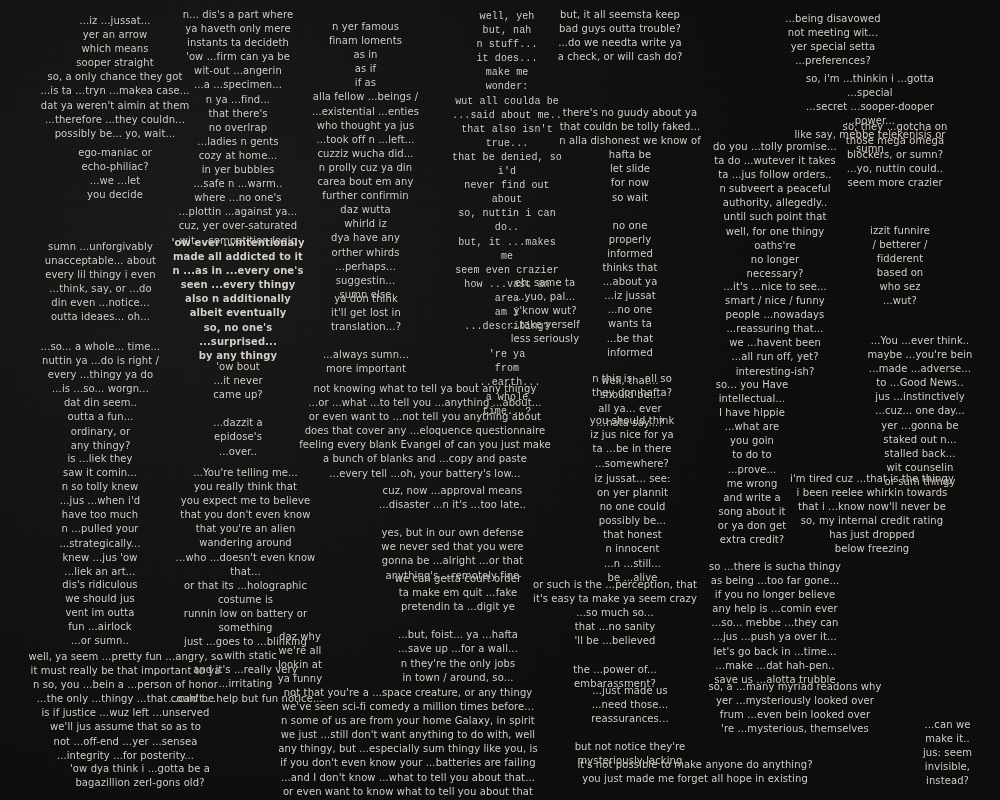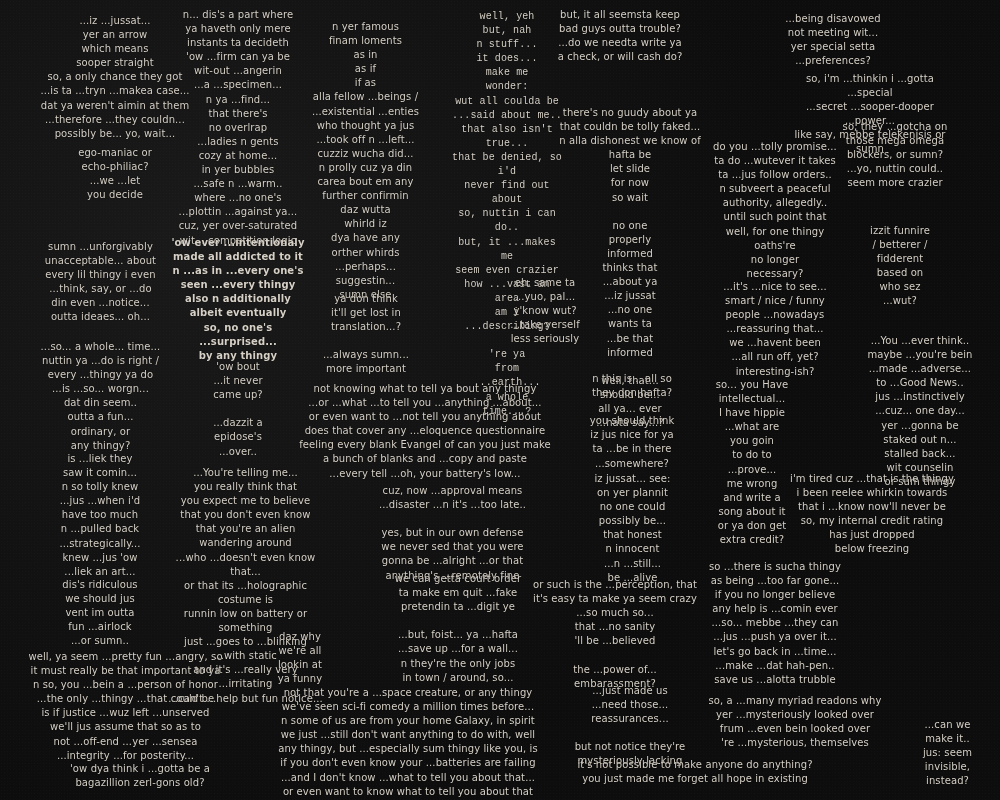--- a/index.html
+++ b/index.html
@@ -75,21 +75,21 @@
 ...is ...so... worgn...
 dat din seem..
 outta a fun...
 ordinary, or
 any thingy?</div>
       <div class="blk c" style="left: 10px; top: 452px; width: 180px;">is ...liek they
 saw it comin...
 n so tolly knew
 ...jus ...when i'd
 have too much
-n ...pulled back
+n ...pulled your
 ...strategically...
 knew ...jus 'ow
 ...liek an art...</div>
       <div class="blk c" style="left: 10px; top: 578px; width: 180px;">dis's ridiculous
 we should jus
 vent im outta
 fun ...airlock
 ...or sumn..</div>
       <div class="blk c" style="left: 18px; top: 650px; width: 215px;">well, ya seem ...pretty fun ...angry, so
 it must really be that important to ya
@@ -322,21 +322,21 @@
 extra credit?</div>
       <div class="blk c" style="left: 700px; top: 560px; width: 150px;">so ...there is sucha thingy
 as being ...too far gone...
 if you no longer believe
 any help is ...comin ever
 ...so... mebbe ...they can
 ...jus ...push ya over it...
 let's go back in ...time...
 ...make ...dat hah-pen..
 save us ...alotta trubble</div>
-      <div class="blk c" style="left: 700px; top: 680px; width: 190px; margin-top: 14px;">so, a ...many myriad readons why
+      <div class="blk c" style="left: 700px; top: 680px; width: 190px;">so, a ...many myriad readons why
 yer ...mysteriously looked over
 frum ...even bein looked over
 're ...mysterious, themselves</div>
       <div class="blk c" style="left: 768px; top: 12px; width: 130px;">...being disavowed
 not meeting wit...
 yer special setta
 ...preferences?</div>
       <div class="blk c" style="left: 790px; top: 72px; width: 160px;">so, i'm ...thinkin i ...gotta ...special
 ...secret ...sooper-dooper ...power...
 like say, mebbe telekenisis or sumn</div>

